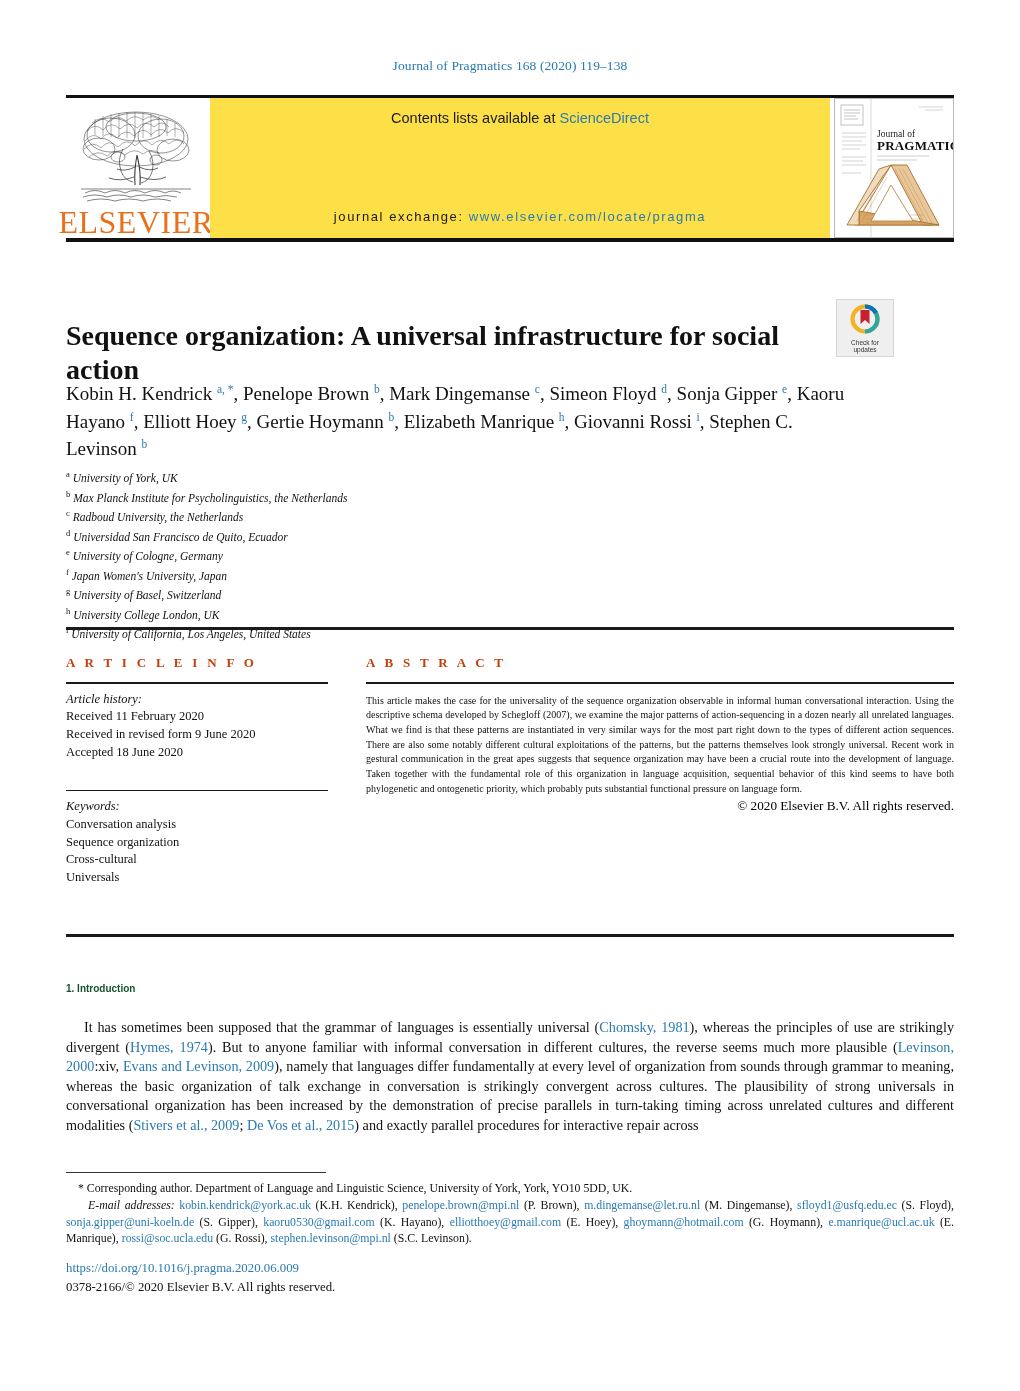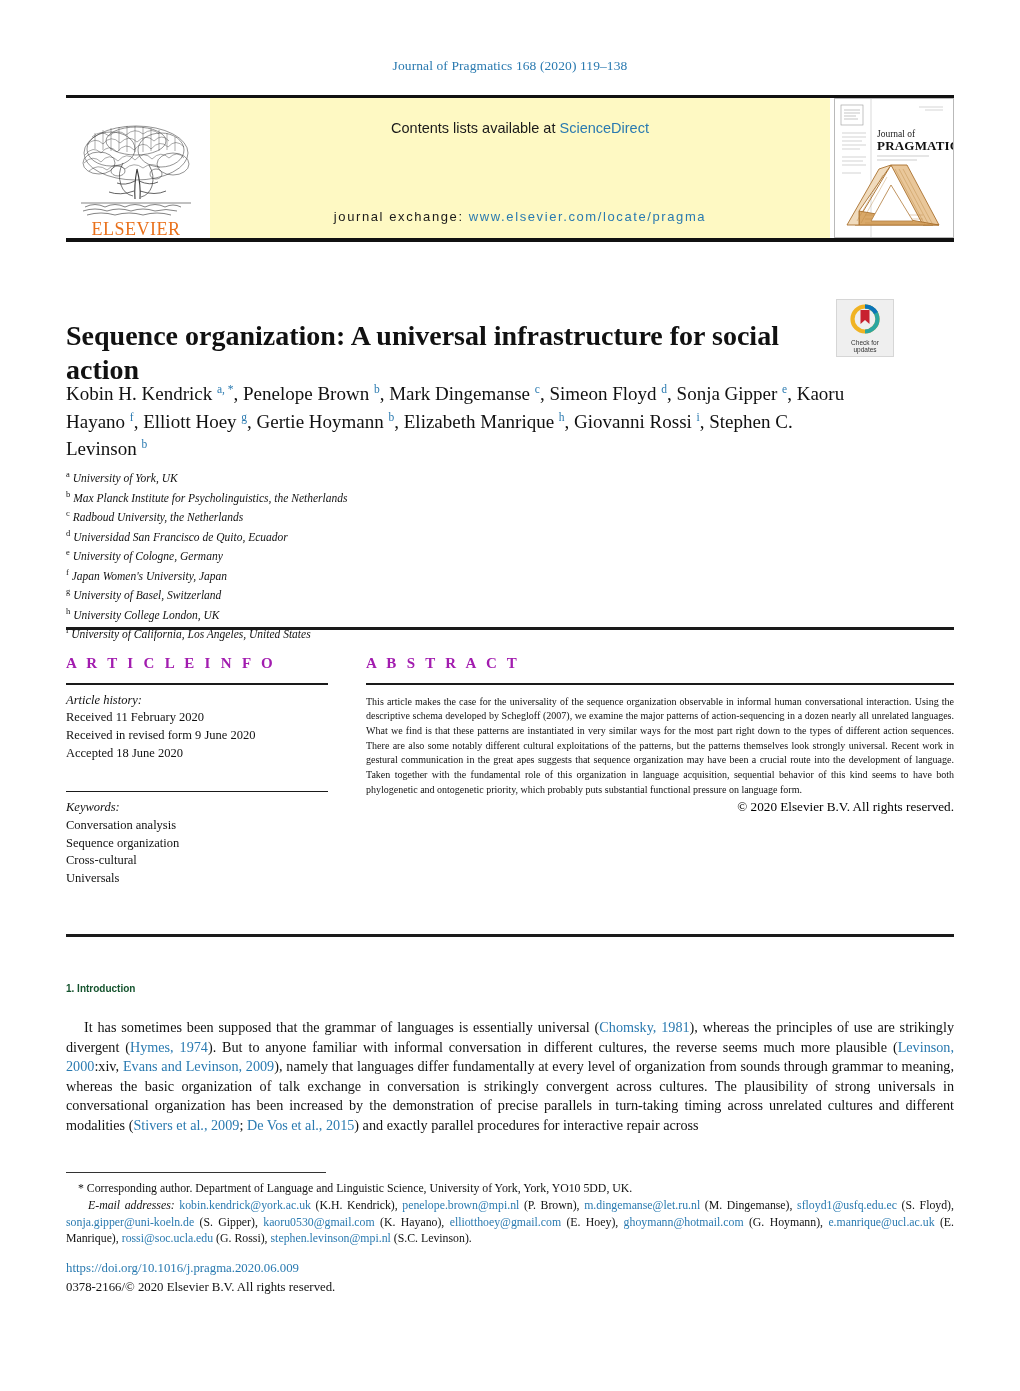--- a/index.html
+++ b/index.html
@@ -63,36 +63,36 @@
     display: flex;
     flex-direction: column;
     align-items: center;
     justify-content: flex-end;
     padding-top: 4px;
     box-sizing: border-box;
   }
   .tree-svg { display:block; }
   .elsevier-word {
     font-family: "Liberation Serif", serif;
-    font-size: 18px;
+    font-size: 32px;
     letter-spacing: .5px;
     color: #e9711c;
     line-height: 1;
     margin-top: 1px;
   }
   .masthead-center {
     flex: 1 1 auto;
-    background: #fef9c3;
+    background: #fde047;
     margin-left: 4px;
     margin-right: 4px;
     display: flex;
     flex-direction: column;
     align-items: center;
     justify-content: space-between;
-    padding: 22px 0 14px 0;
+    padding: 12px 0 14px 0;
     box-sizing: border-box;
   }
   .contents-line {
     font-family: "Liberation Sans", sans-serif;
     font-size: 14.5px;
     color: #1a1a1a;
   }
   .contents-line .sd { color: #2a7ab0; }
   .journal-name {
     font-family: "Liberation Serif", serif;
@@ -189,24 +189,24 @@
     left: 66px; top: 655px;
     width: 262px;
   }
   .col-abs {
     position: absolute;
     left: 366px; top: 655px;
     width: 588px;
   }
   .sec-head {
     font-family: "Liberation Serif", serif;
-    font-size: 15px;
+    font-size: 13px;
     letter-spacing: 3.3px;
     font-weight: bold;
-    color: #a21caf;
+    color: #c2410c;
   }
   .hr-thin {
     height: 1.6px;
     background: #1a1a1a;
     margin-top: 11px;
   }
   .meta-block {
     font-size: 12.5px;
     line-height: 1.42;
     margin-top: 7px;

